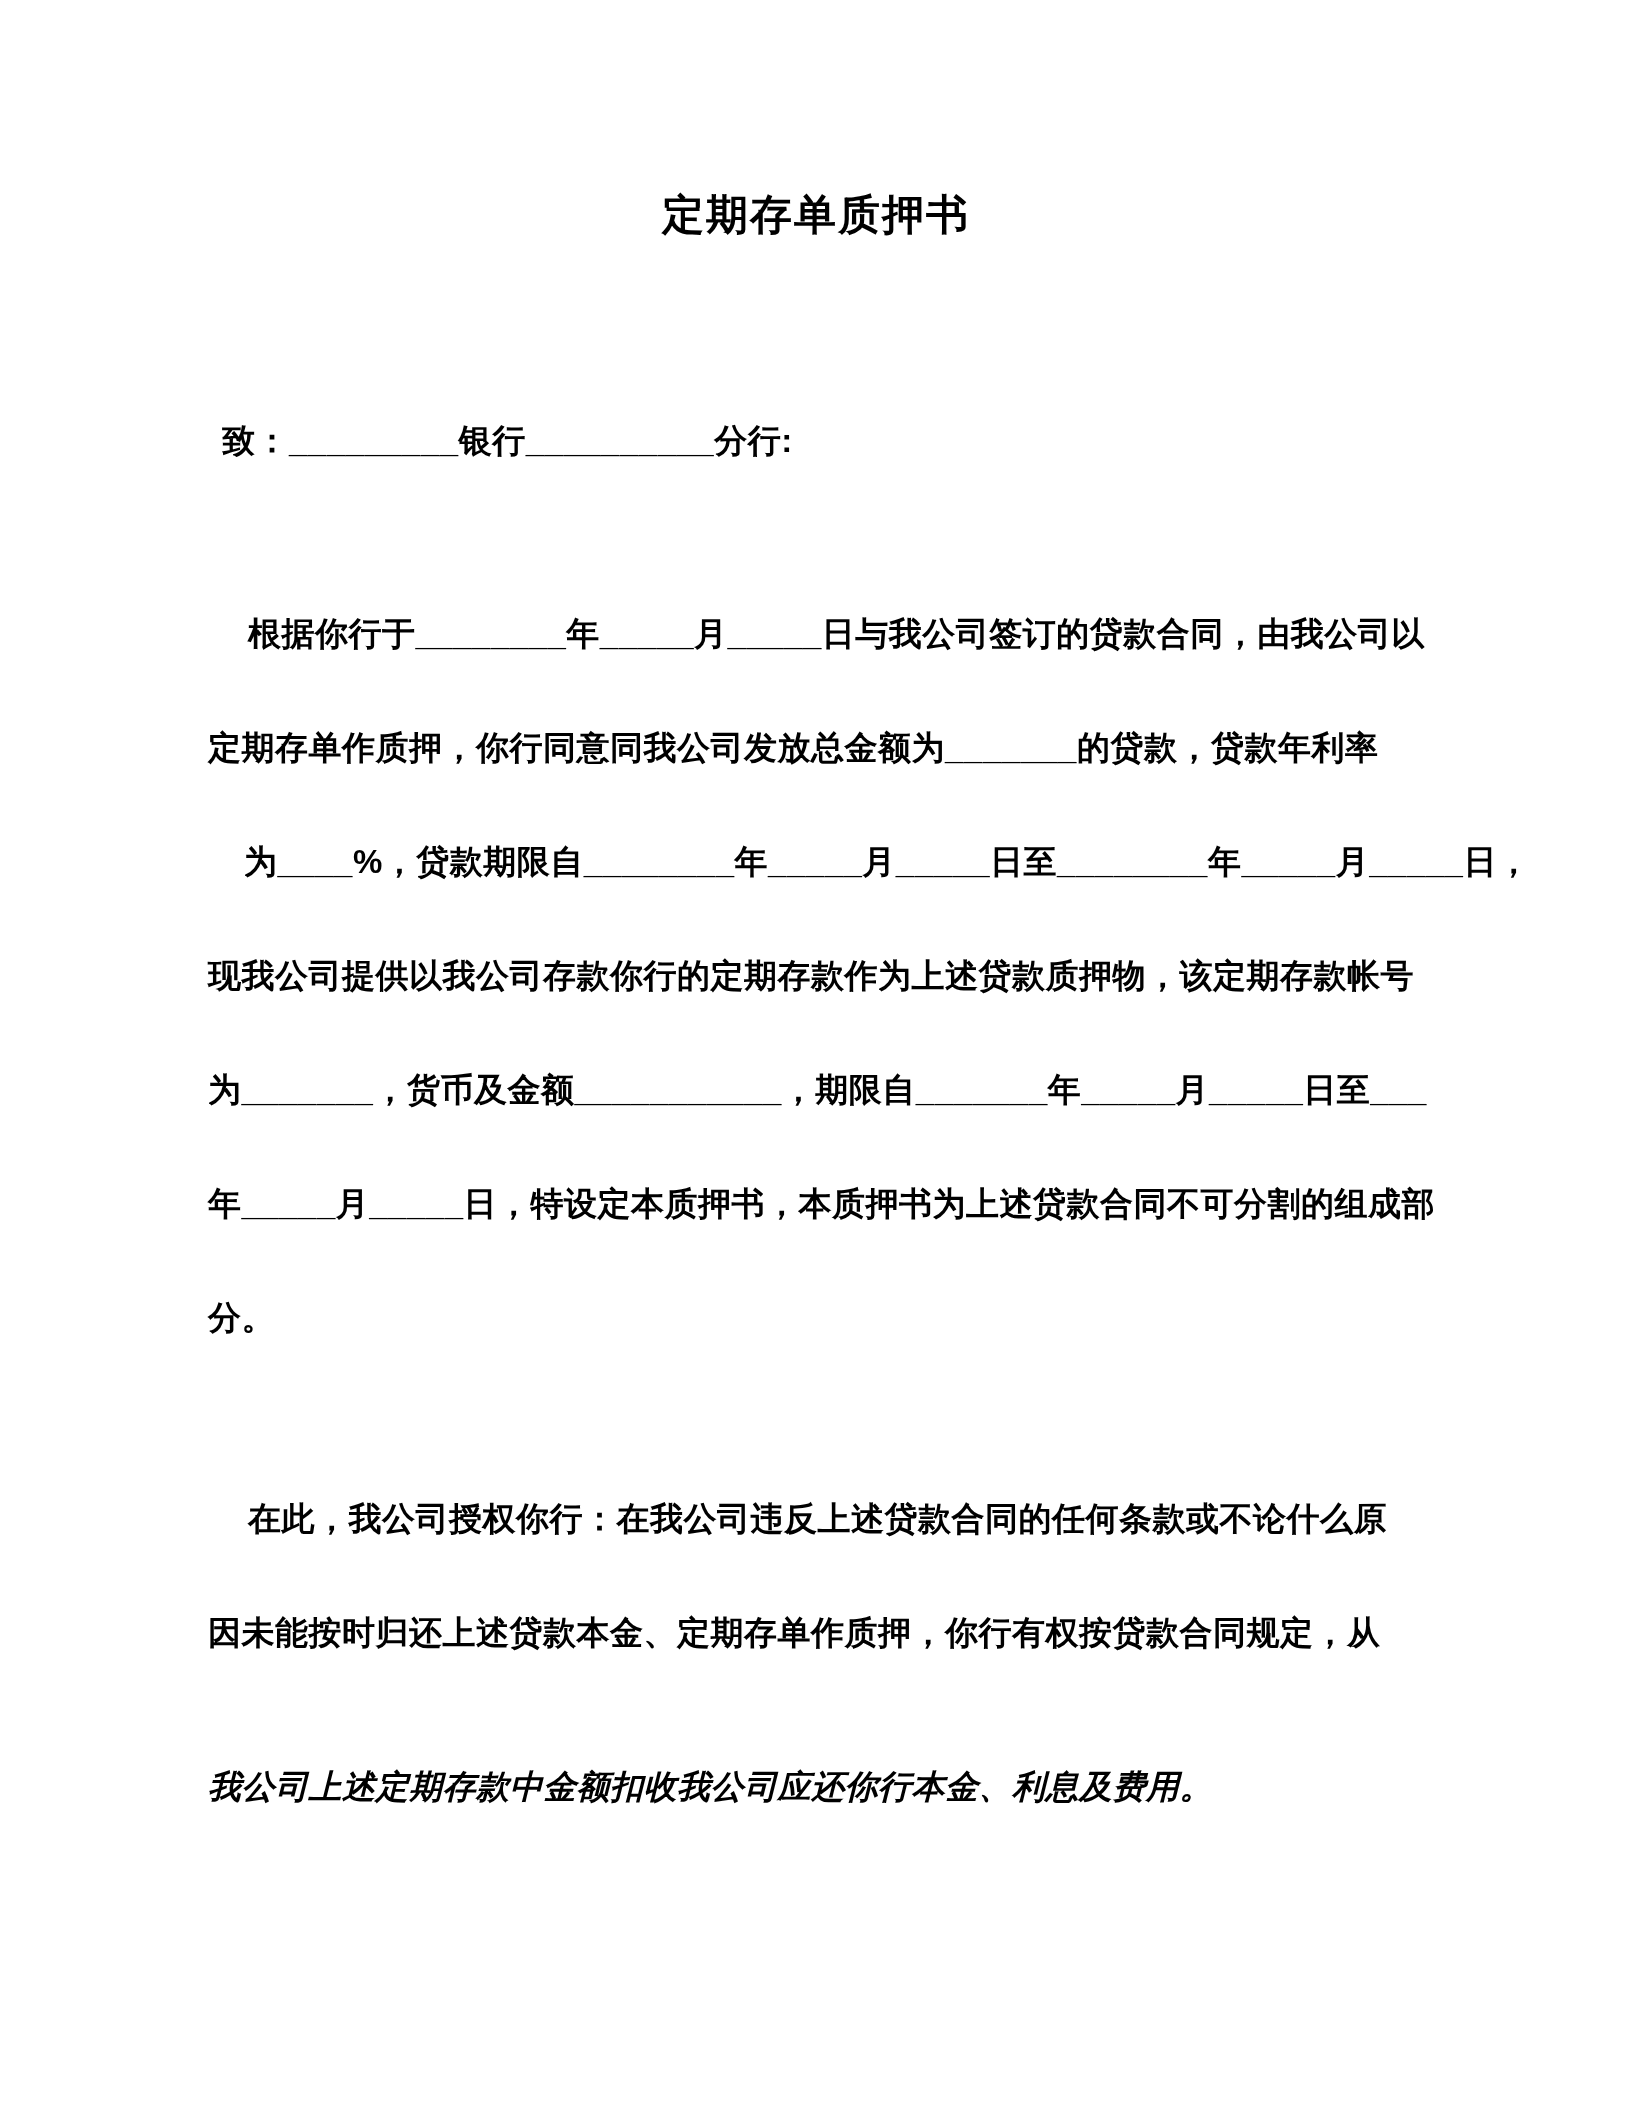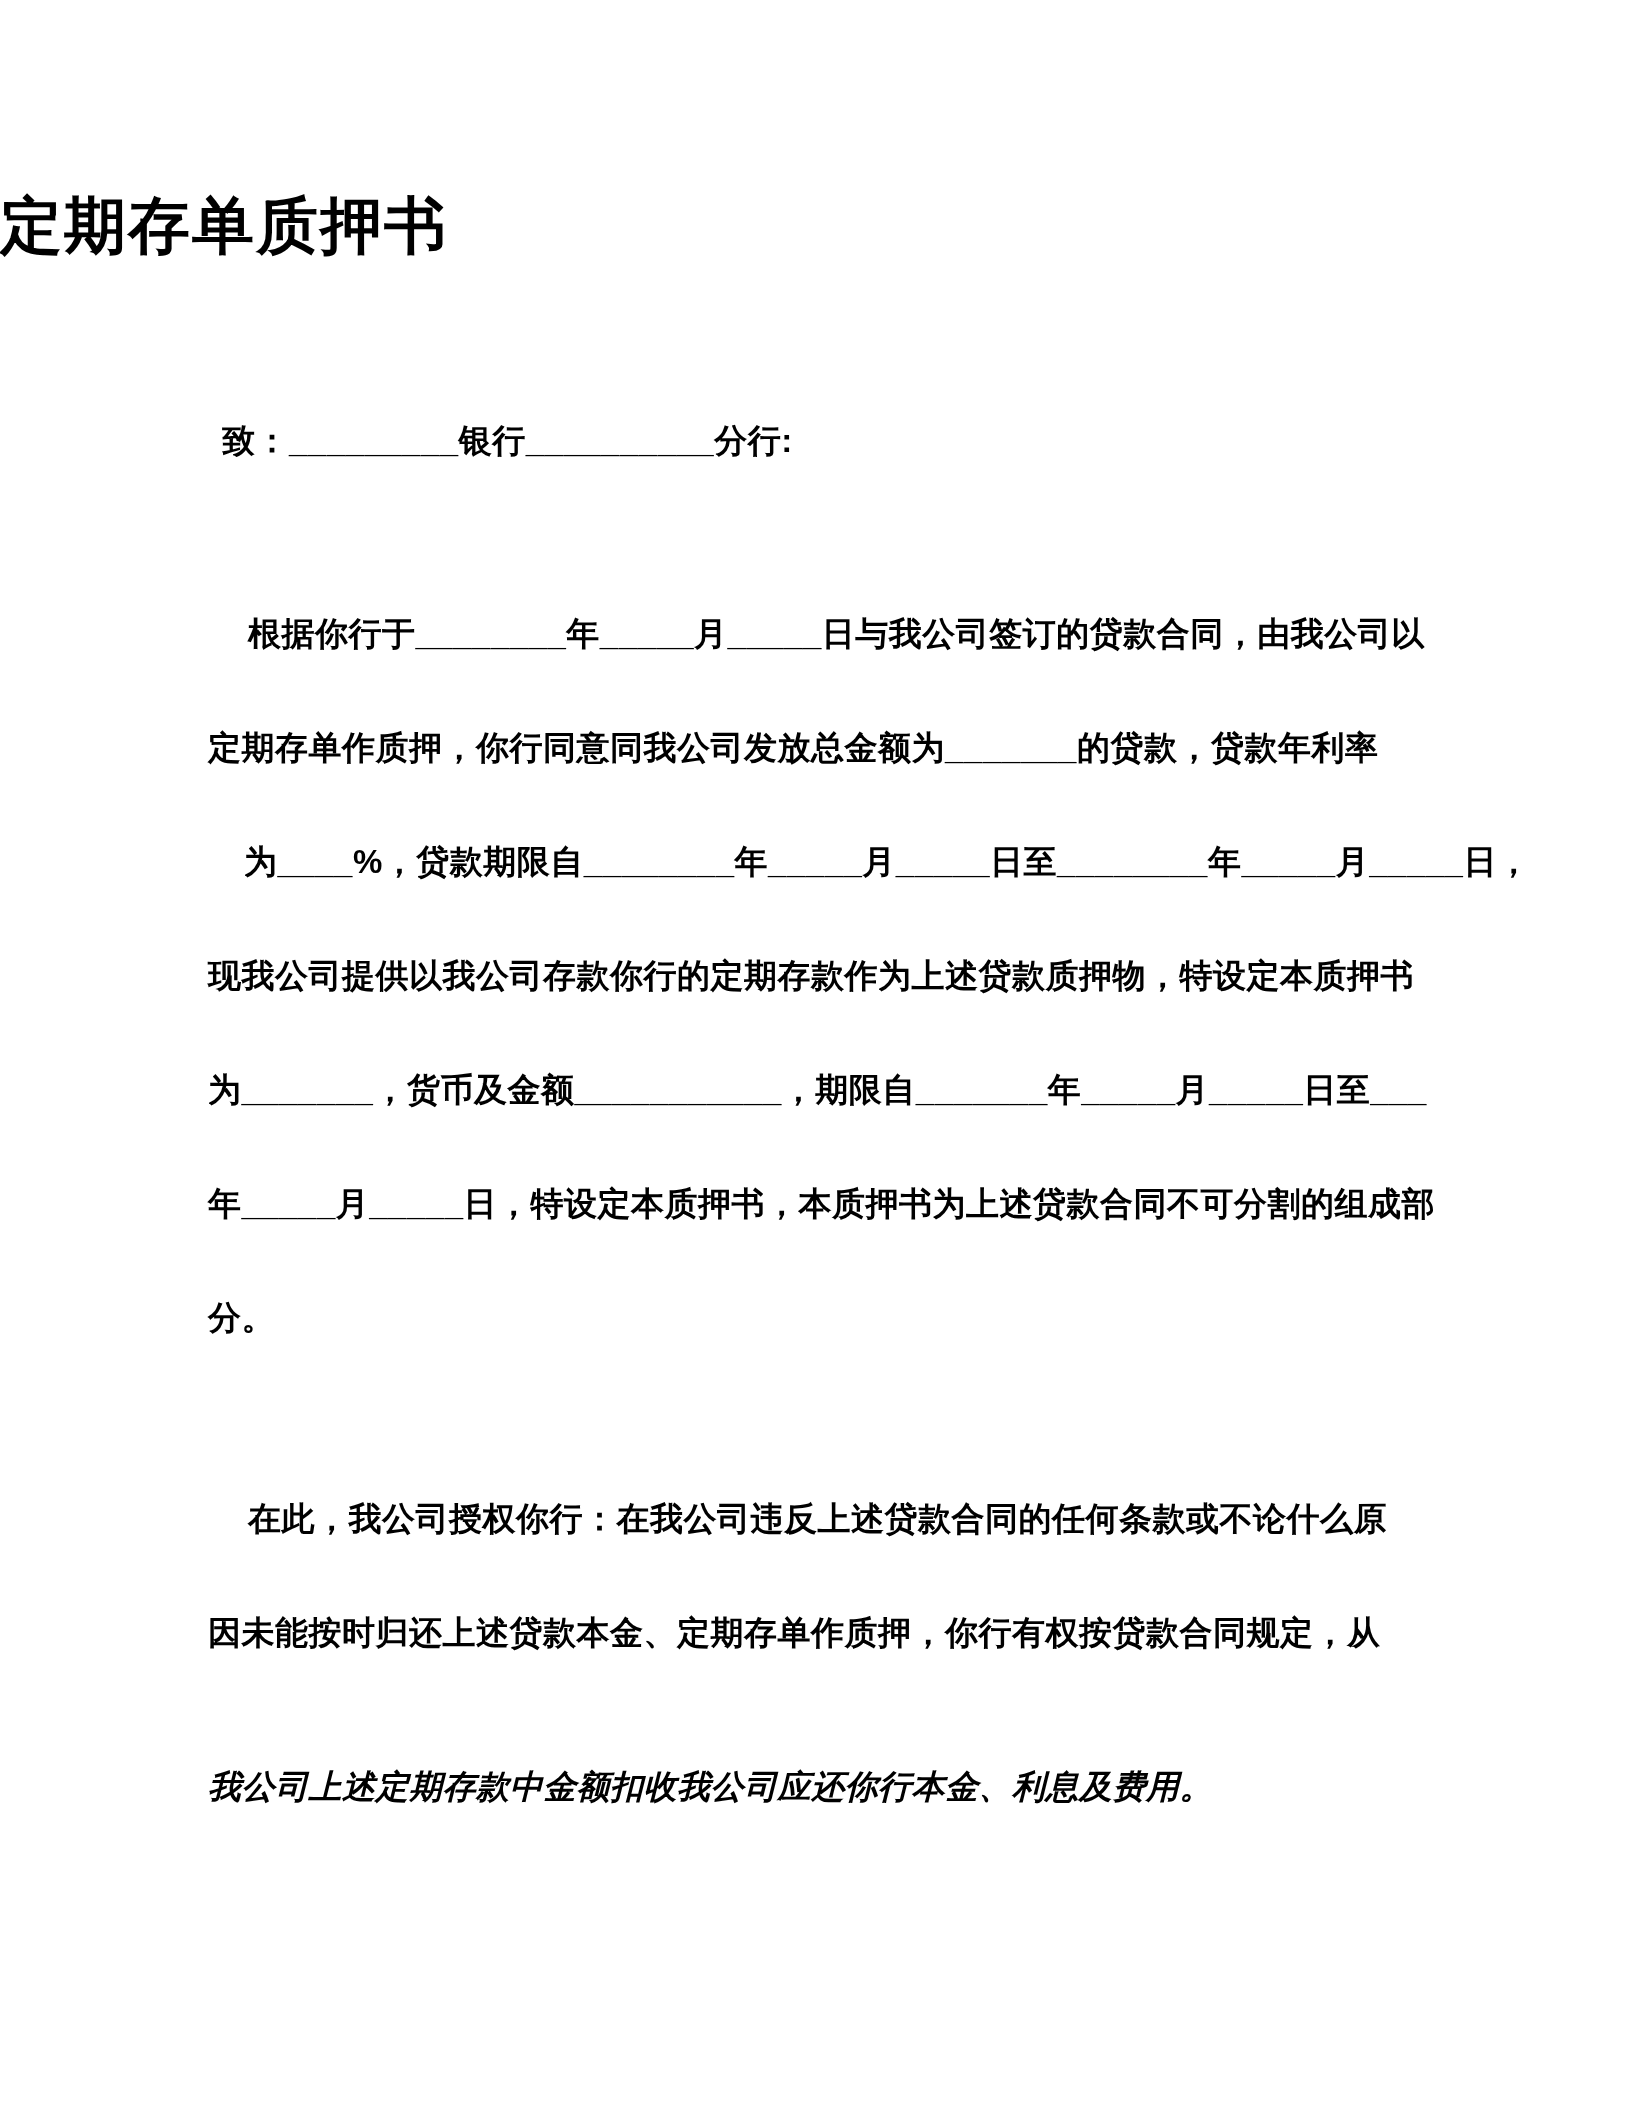--- a/index.html
+++ b/index.html
@@ -14,21 +14,22 @@
     background: #ffffff;
     overflow: hidden;
     font-family: "Liberation Sans", "DejaVu Sans", sans-serif;
     color: #000000;
   }
   .doc-title {
     position: absolute;
     top: 192px;
     left: 0;
     width: 100%;
-    font-size: 62px;
+    text-align: center;
+    font-size: 42px;
     font-weight: bold;
     letter-spacing: 2px;
     line-height: 1.1;
     white-space: pre;
   }
   .line {
     position: absolute;
     left: 208px;
     font-size: 33px;
     font-weight: bold;
@@ -56,21 +57,21 @@
 
 <div class="page">
 
   <div class="doc-title">定期存单质押书</div>
 
   <div class="line salutation">致：_________银行__________分行:</div>
 
   <div class="line indent p1-0">根据你行于________年_____月_____日与我公司签订的贷款合同，由我公司以</div>
   <div class="line p1-1">定期存单作质押，你行同意同我公司发放总金额为_______的贷款，贷款年利率</div>
   <div class="line p1-2">为____%，贷款期限自________年_____月_____日至________年_____月_____日，</div>
-  <div class="line p1-3">现我公司提供以我公司存款你行的定期存款作为上述贷款质押物，特设定本质押书</div>
+  <div class="line p1-3">现我公司提供以我公司存款你行的定期存款作为上述贷款质押物，该定期存款帐号</div>
   <div class="line p1-4">为_______，货币及金额___________，期限自_______年_____月_____日至___</div>
   <div class="line p1-5">年_____月_____日，特设定本质押书，本质押书为上述贷款合同不可分割的组成部</div>
   <div class="line p1-6">分。</div>
 
   <div class="line indent p2-0">在此，我公司授权你行：在我公司违反上述贷款合同的任何条款或不论什么原</div>
   <div class="line p2-1">因未能按时归还上述贷款本金、定期存单作质押，你行有权按贷款合同规定，从</div>
   <div class="line p2-2">我公司上述定期存款中金额扣收我公司应还你行本金、利息及费用。</div>
 
 </div>
 

